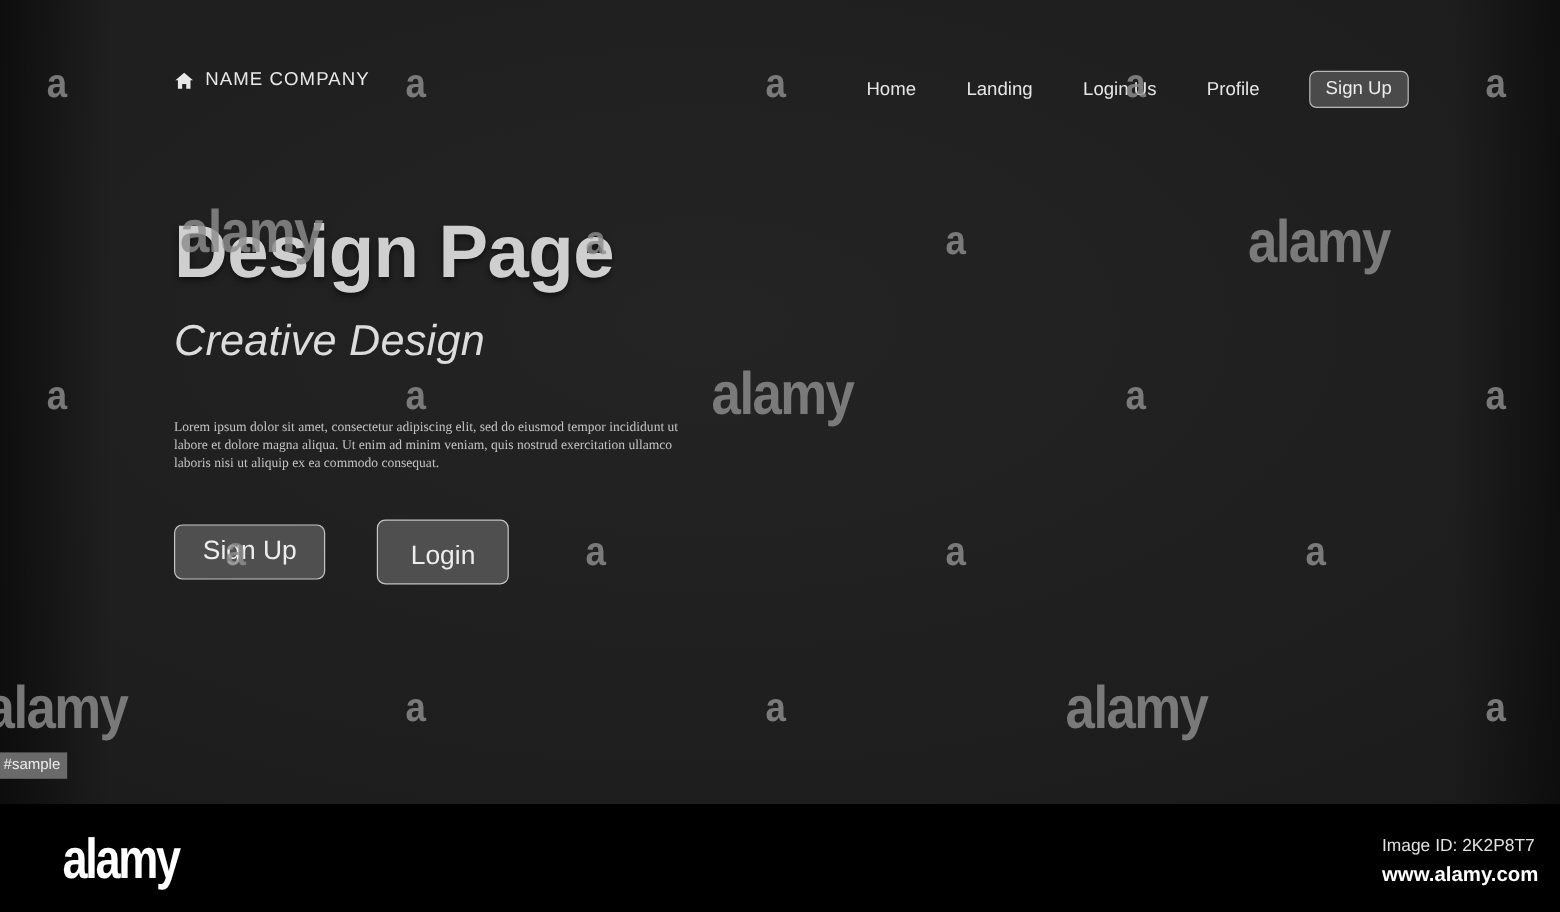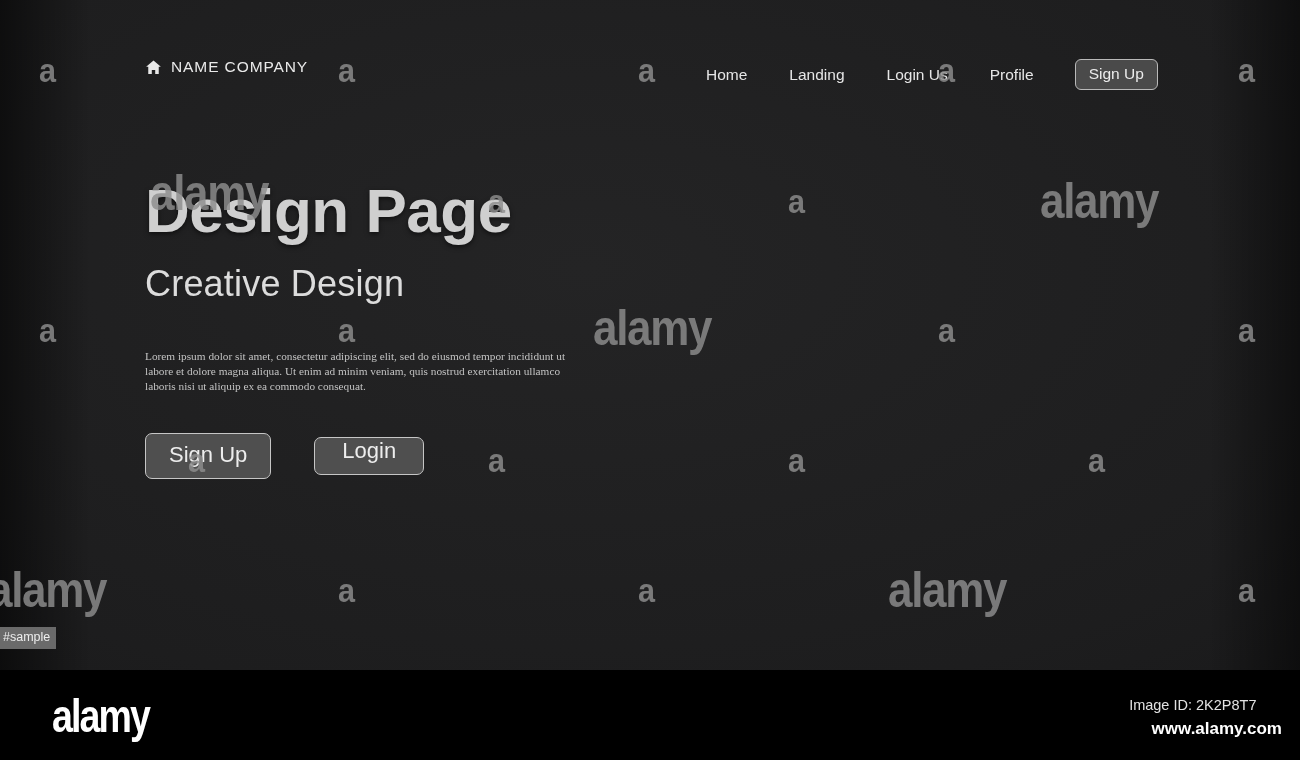--- a/index.html
+++ b/index.html
@@ -42,56 +42,56 @@
   }
 
   #menu {
     position:absolute; left:700px; top:59px;
     display:flex; align-items:center; gap:0;
   }
   #menu .mi {
     color:#e6e6e6; font-size:15.5px; padding:0 21px; white-space:nowrap;
     line-height:22px;
   }
-  #menu .mi:first-child { padding-left:6px; }
+  #menu .mi:first-child { padding-left:6px;margin-left:16px; }
   .nav-signup {
     margin-left:20px;
     border:1px solid #b9b9b9; border-radius:6px;
     background:#4a4a4a;
     color:#ececec; font-size:15.5px;
     padding:5px 13px 6px; line-height:18px;
     white-space:nowrap;
   }
 
   
   #hero { position:absolute; left:145px; top:180px; width:640px; z-index:3; }
   .h1 {
     font-size:62px; font-weight:bold; color:#cfcfcf;
     letter-spacing:-.5px; line-height:1.0;
     text-shadow:0 2px 5px rgba(0,0,0,.55);
   }
   .h2 {
     margin-top:24px;
     font-size:36px; font-weight:400; color:#dcdcdc;
-    letter-spacing:.2px; line-height:1.0;
+    letter-spacing:.2px; line-height:1.0;font-style:italic;
   }
   .body-copy {
     margin-top:47px;
     width:425px;
     font-size:11.3px; line-height:15.2px; color:#c3c3c3;font-family:Liberation Serif, serif;
   }
   .cta-row { margin-top:38px; display:flex; align-items:center; gap:43px; }
   .btn {
     border:1px solid #c6c6c6; border-radius:7px;
     background:#4f4f4f; color:#ededed;
     font-size:22px; line-height:26px;
     padding:8px 23px 10px;
     white-space:nowrap;
   }
-  .btn.login { padding:0 27px 10px; }
+  .btn.login { padding:16px 27px 10px; }
 
   
   .wm {
     position:absolute; z-index:6; pointer-events:none;
     color:#8e8e8e; opacity:.82;
     font-family:"Liberation Sans", sans-serif;
     font-weight:bold;
   }
   .wm-word {
     font-size:50px; letter-spacing:-1.5px;
@@ -115,24 +115,24 @@
     background:#000;
   }
   #alamy-logo {
     position:absolute; left:52px; top:22px;
     color:#fff; font-size:47px; font-weight:bold;
     letter-spacing:-2.4px; line-height:47px;
     transform:scaleX(.8); transform-origin:left top;
   }
   #foot-right {
     position:absolute; right:18px; top:25px;
-    text-align:center;
+    text-align:left;
   }
   .foot-id { color:#e2e2e2; font-size:14.5px; line-height:20px; }
-  .foot-url { color:#fff; font-size:17px; font-weight:bold; line-height:23px; margin-top:2px;margin-left:48px; }
+  .foot-url { color:#fff; font-size:17px; font-weight:bold; line-height:23px; margin-top:2px; }
 </style>
 </head>
 <body>
 
 <div id="stage">
 
   <div id="page">
 
     <div id="nav">
 

